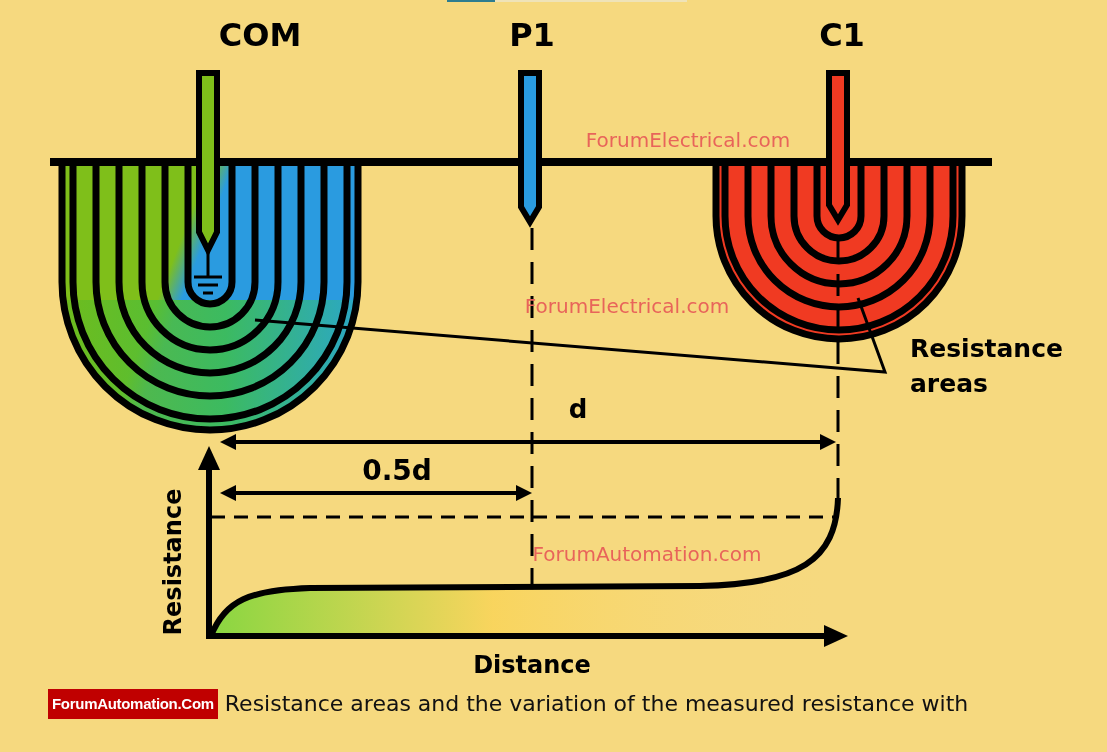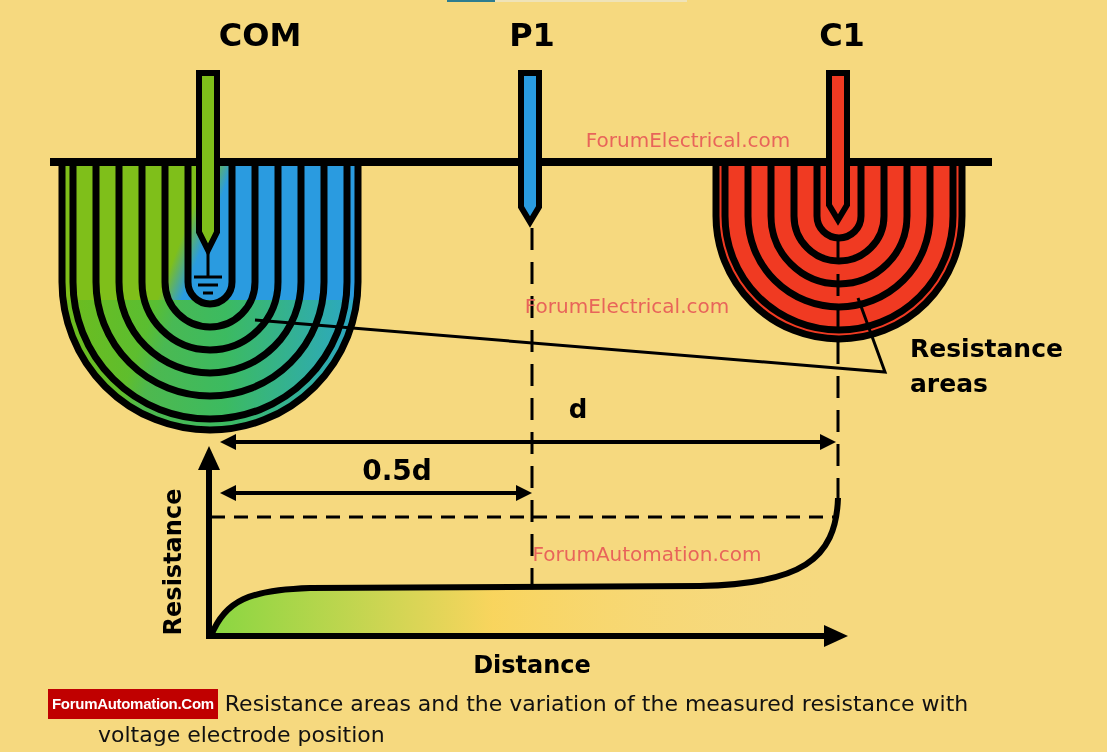--- a/index.html
+++ b/index.html
@@ -123,14 +123,13 @@
   </g>
 
   <text class="wm" x="688" y="147" text-anchor="middle">ForumElectrical.com</text>
   <text class="wm" x="627" y="313" text-anchor="middle">ForumElectrical.com</text>
   <text class="wm" x="647" y="561" text-anchor="middle">ForumAutomation.com</text>
 </svg>
 
 <div id="caption">
   <span id="caption-badge">ForumAutomation.Com</span>
   <span>Resistance areas and the variation of the measured resistance with</span><br>
-  <span id="caption-line2">voltage electrode position</span>
 </div>
 
 </body></html>

